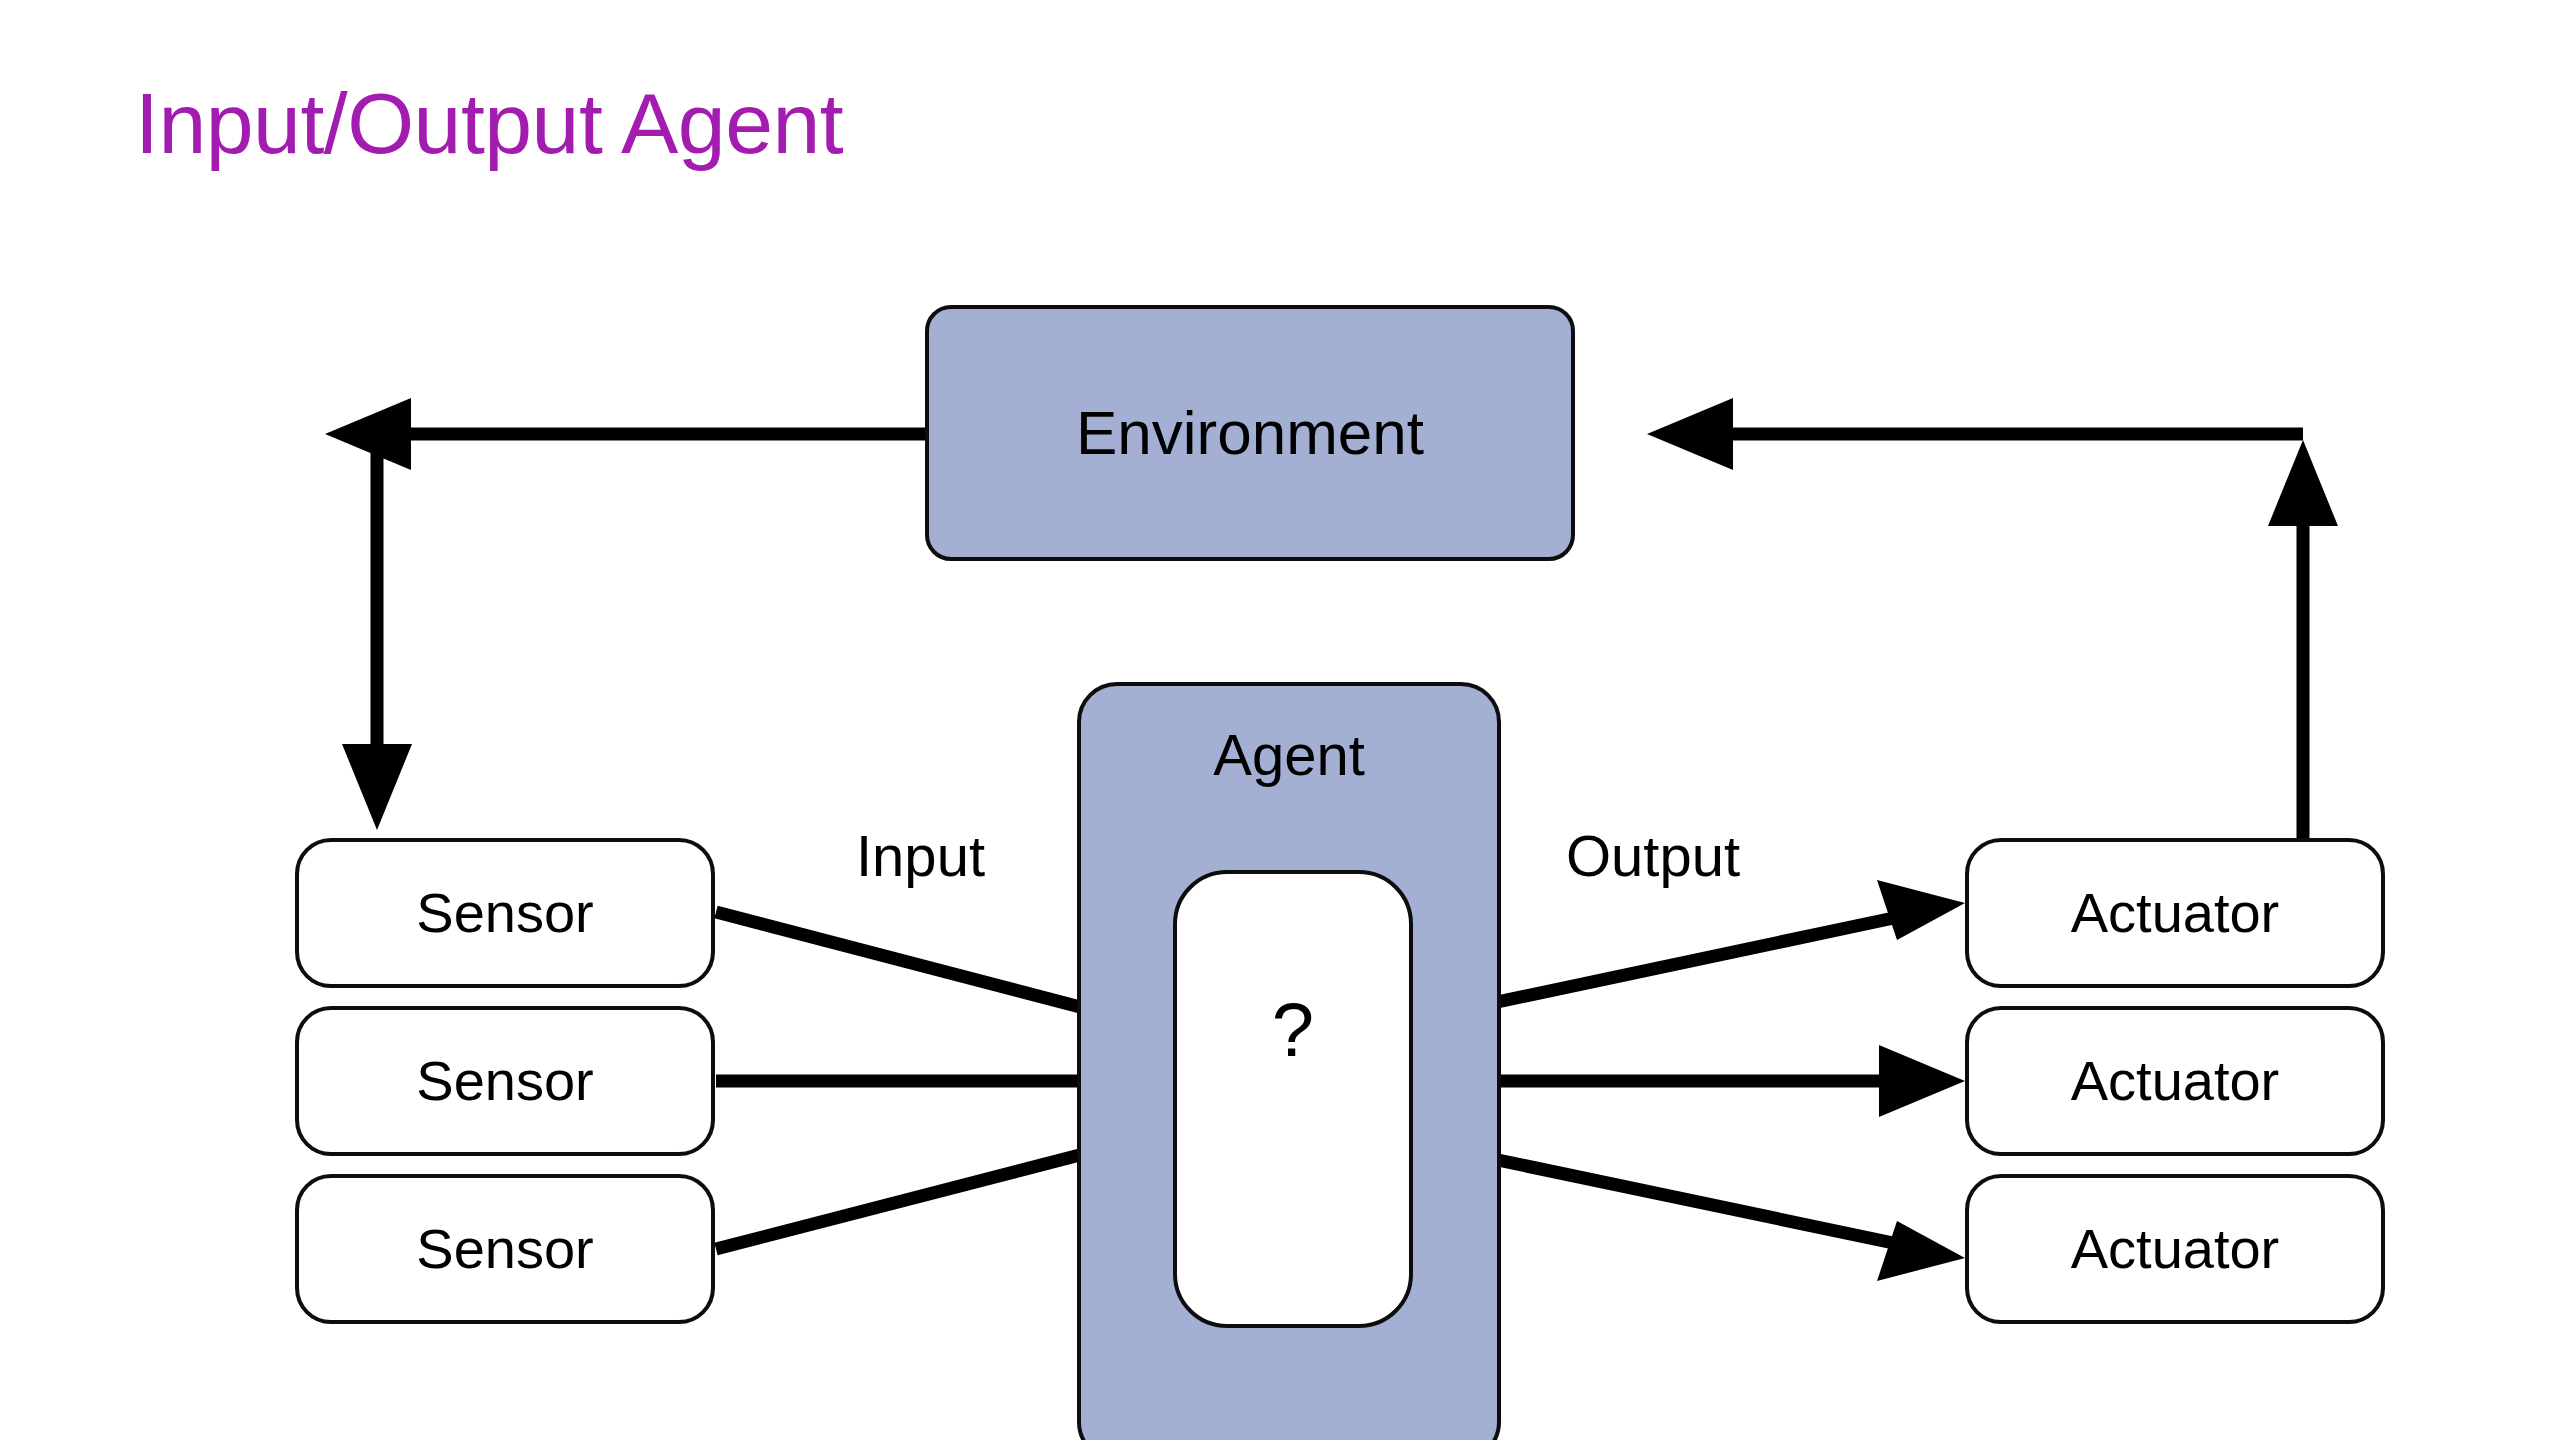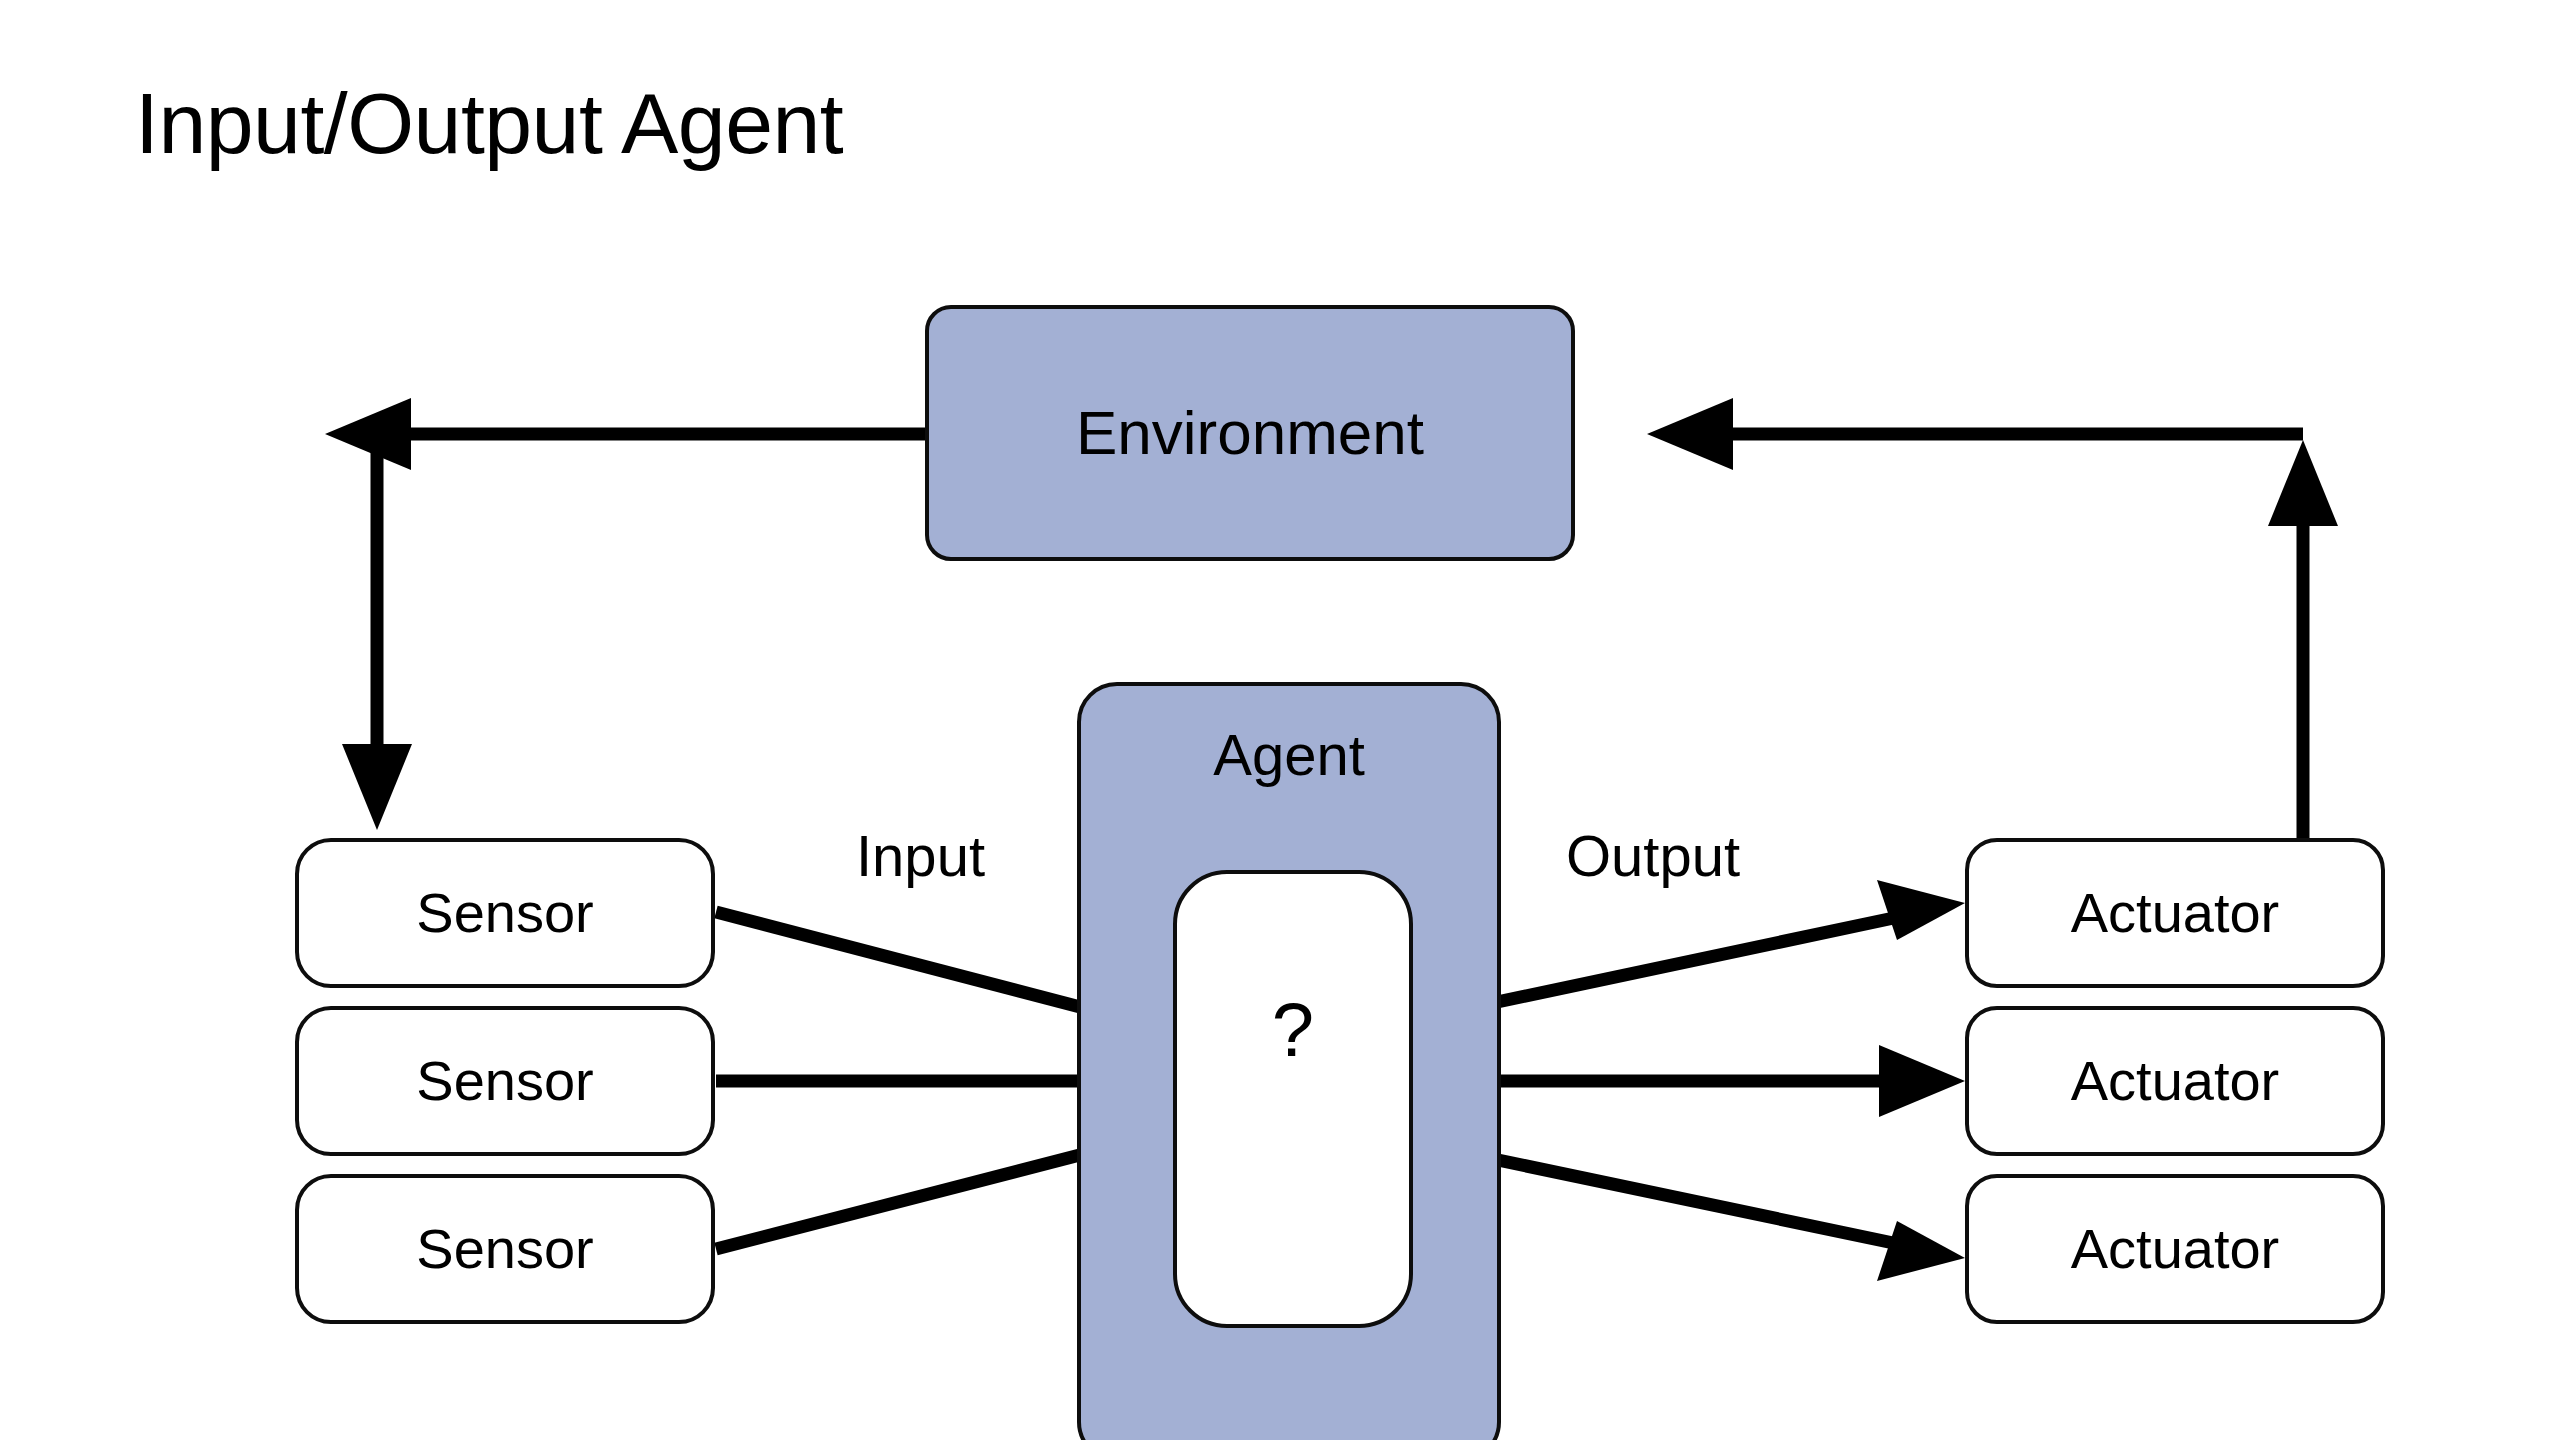--- a/index.html
+++ b/index.html
@@ -22,21 +22,21 @@
     background: #ffffff;
   }
   #slide-title {
     position: absolute;
     left: 135px;
     top: 74px;
     font-family: "Liberation Sans", sans-serif;
     font-size: 86px;
     font-weight: 300;
     letter-spacing: -0.5px;
-    color: #000000;
+    color: #a21caf;
     white-space: nowrap;
   }
   
   .node {
     position: absolute;
     box-sizing: border-box;
     display: flex;
     align-items: center;
     justify-content: center;
     border: 4px solid #0d0d0d;
@@ -97,21 +97,21 @@
     font-family: "Liberation Sans", sans-serif;
     color: #000000;
   }
   .sensor-box, .actuator-box {
     width: 420px;
     height: 150px;
     border-radius: 36px;
     font-size: 56px;
   }
   .sensor-box { left: 295px; }
-  .actuator-box { left: 1965px; border-radius: 32px; }
+  .actuator-box { left: 1965px; }
   .row-1 { top: 838px; }
   .row-2 { top: 1006px; }
   .row-3 { top: 1174px; }
 
   .flow-label {
     position: absolute;
     font-family: "Liberation Sans", sans-serif;
     font-size: 58px;
     color: #000000;
     white-space: nowrap;

